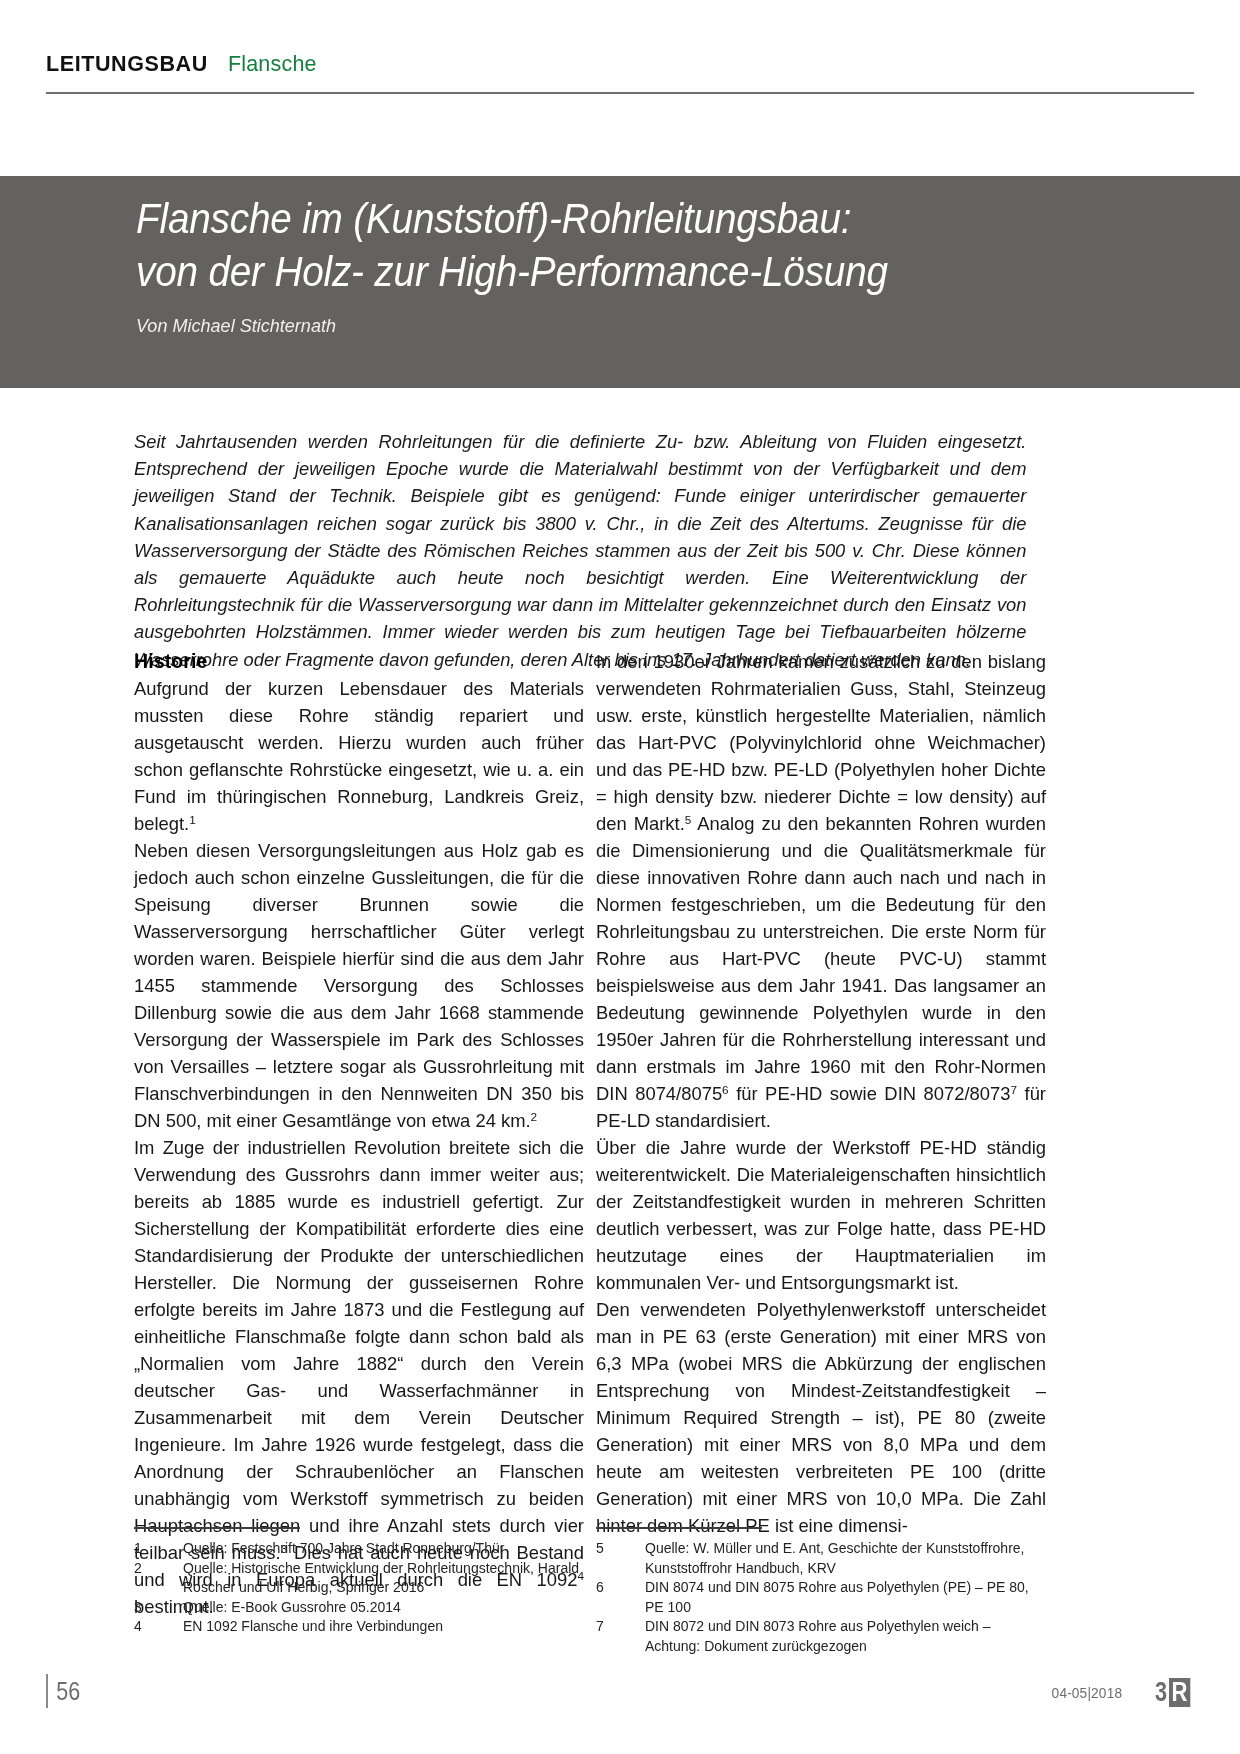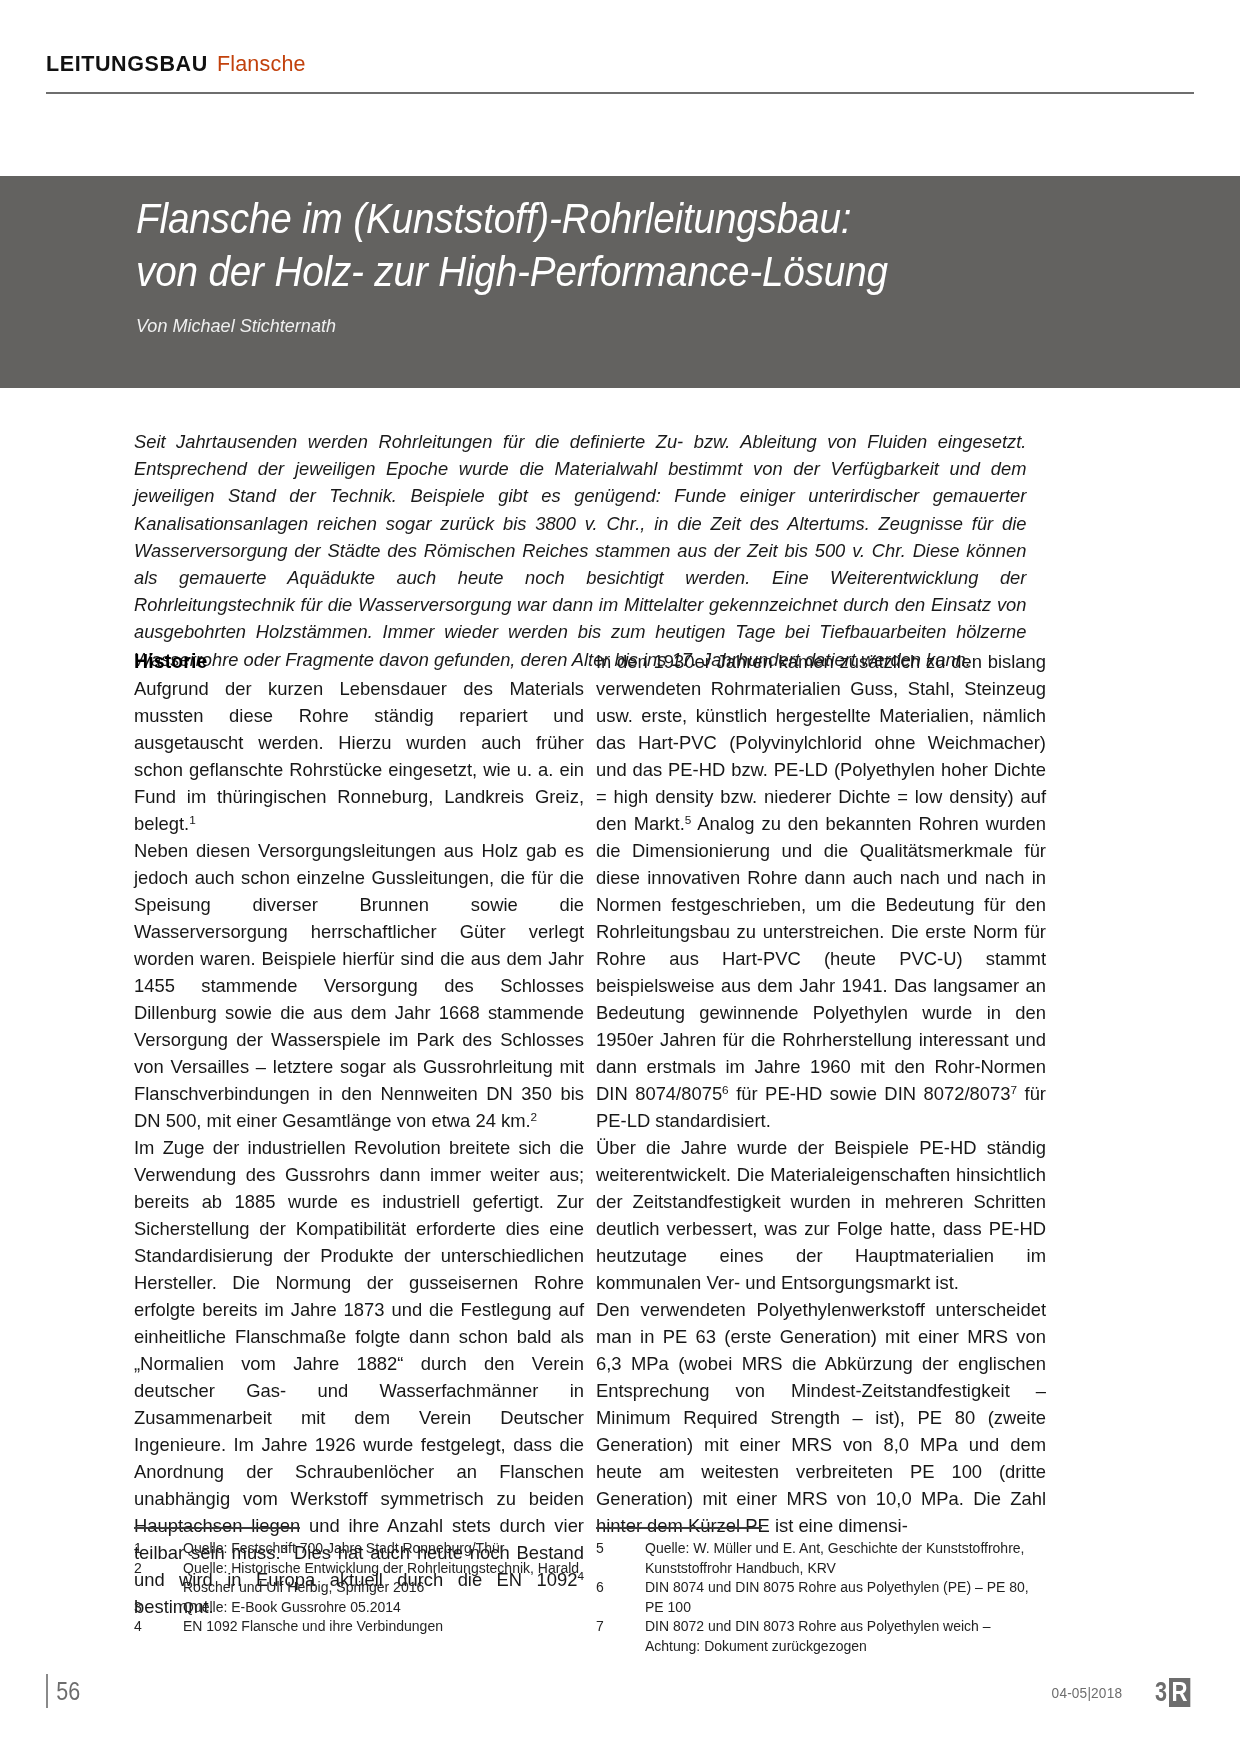--- a/index.html
+++ b/index.html
@@ -35,22 +35,22 @@
     white-space: nowrap;
   }
   .runhead-strong {
     font-weight: bold;
     color: #111111;
     letter-spacing: 0.6px;
     text-align: right;
   }
   .runhead-light {
     font-weight: normal;
-    color: #c2410c;
-    margin-left: 9px;
+    color: #15803d;
+    margin-left: 20px;
     letter-spacing: 0.2px;
     text-align: right;
   }
   .runhead-rule {
     position: absolute;
     left: 46px;
     top: 92px;
     width: 1148px;
     height: 2px;
     background: #6e6e6e;
@@ -258,21 +258,21 @@
 
   <div class="col col-left">
     <h2>Historie</h2>
     <p><span>Aufgrund der kurzen Lebensdauer des Materials mussten diese Rohre ständig repariert und ausgetauscht werden. Hierzu wurden auch früher schon geflanschte Rohrstücke eingesetzt, wie u. a. ein Fund im thüringischen Ronneburg, Landkreis Greiz, belegt.</span><sup>1</sup></p>
     <p><span>Neben diesen Versorgungsleitungen aus Holz gab es jedoch auch schon einzelne Gussleitungen, die für die Speisung diverser Brunnen sowie die Wasserversorgung herrschaftlicher Güter verlegt worden waren. Beispiele hierfür sind die aus dem Jahr 1455 stammende Versorgung des Schlosses Dillenburg sowie die aus dem Jahr 1668 stammende Versorgung der Wasserspiele im Park des Schlosses von Versailles – letztere sogar als Gussrohrleitung mit Flanschverbindungen in den Nennweiten DN 350 bis DN 500, mit einer Gesamtlänge von etwa 24 km.</span><sup>2</sup></p>
     <p><span>Im Zuge der industriellen Revolution breitete sich die Verwendung des Gussrohrs dann immer weiter aus; bereits ab 1885 wurde es industriell gefertigt. Zur Sicherstellung der Kompatibilität erforderte dies eine Standardisierung der Produkte der unterschiedlichen Hersteller. Die Normung der gusseisernen Rohre erfolgte bereits im Jahre 1873 und die Festlegung auf einheitliche Flanschmaße folgte dann schon bald als „Normalien vom Jahre 1882“ durch den Verein deutscher Gas- und Wasserfachmänner in Zusammenarbeit mit dem Verein Deutscher Ingenieure. Im Jahre 1926 wurde festgelegt, dass die Anordnung der Schraubenlöcher an Flanschen unabhängig vom Werkstoff symmetrisch zu beiden Hauptachsen liegen und ihre Anzahl stets durch vier teilbar sein muss.</span><sup>3</sup><span> Dies hat auch heute noch Bestand und wird in Europa aktuell durch die EN 1092</span><sup>4</sup><span> bestimmt.</span></p>
   </div>
 
   <div class="col col-right">
     <p><span>In den 1930er Jahren kamen zusätzlich zu den bislang verwendeten Rohrmaterialien Guss, Stahl, Steinzeug usw. erste, künstlich hergestellte Materialien, nämlich das Hart-PVC (Polyvinylchlorid ohne Weichmacher) und das PE-HD bzw. PE-LD (Polyethylen hoher Dichte = high density bzw. niederer Dichte = low density) auf den Markt.</span><sup>5</sup><span> Analog zu den bekannten Rohren wurden die Dimensionierung und die Qualitätsmerkmale für diese innovativen Rohre dann auch nach und nach in Normen festgeschrieben, um die Bedeutung für den Rohrleitungsbau zu unterstreichen. Die erste Norm für Rohre aus Hart-PVC (heute PVC-U) stammt beispielsweise aus dem Jahr 1941. Das langsamer an Bedeutung gewinnende Polyethylen wurde in den 1950er Jahren für die Rohrherstellung interessant und dann erstmals im Jahre 1960 mit den Rohr-Normen DIN 8074/8075</span><sup>6</sup><span> für PE-HD sowie DIN 8072/8073</span><sup>7</sup><span> für PE-LD standardisiert.</span></p>
-    <p>Über die Jahre wurde der Beispiele PE-HD ständig weiterentwickelt. Die Materialeigenschaften hinsichtlich der Zeitstandfestigkeit wurden in mehreren Schritten deutlich verbessert, was zur Folge hatte, dass PE-HD heutzutage eines der Hauptmaterialien im kommunalen Ver- und Entsorgungsmarkt ist.</p>
+    <p>Über die Jahre wurde der Werkstoff PE-HD ständig weiterentwickelt. Die Materialeigenschaften hinsichtlich der Zeitstandfestigkeit wurden in mehreren Schritten deutlich verbessert, was zur Folge hatte, dass PE-HD heutzutage eines der Hauptmaterialien im kommunalen Ver- und Entsorgungsmarkt ist.</p>
     <p>Den verwendeten Polyethylenwerkstoff unterscheidet man in PE 63 (erste Generation) mit einer MRS von 6,3 MPa (wobei MRS die Abkürzung der englischen Entsprechung von Mindest-Zeitstandfestigkeit – Minimum Required Strength – ist), PE 80 (zweite Generation) mit einer MRS von 8,0 MPa und dem heute am weitesten verbreiteten PE 100 (dritte Generation) mit einer MRS von 10,0 MPa. Die Zahl hinter dem Kürzel PE ist eine dimensi-</p>
   </div>
 
   <div class="fnblock fn-left">
     <div class="fn-rule"></div>
     <div class="fn-list">
         <div class="fn-item">
           <div class="fn-num">1</div>
           <div class="fn-text">Quelle: Festschrift 700 Jahre Stadt Ronneburg/Thür</div>
         </div>

